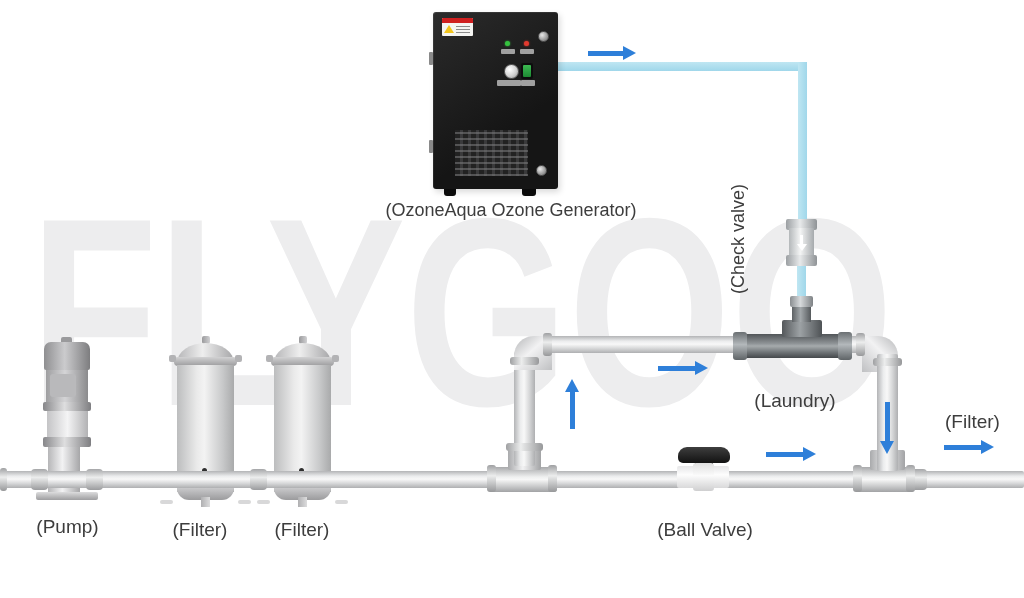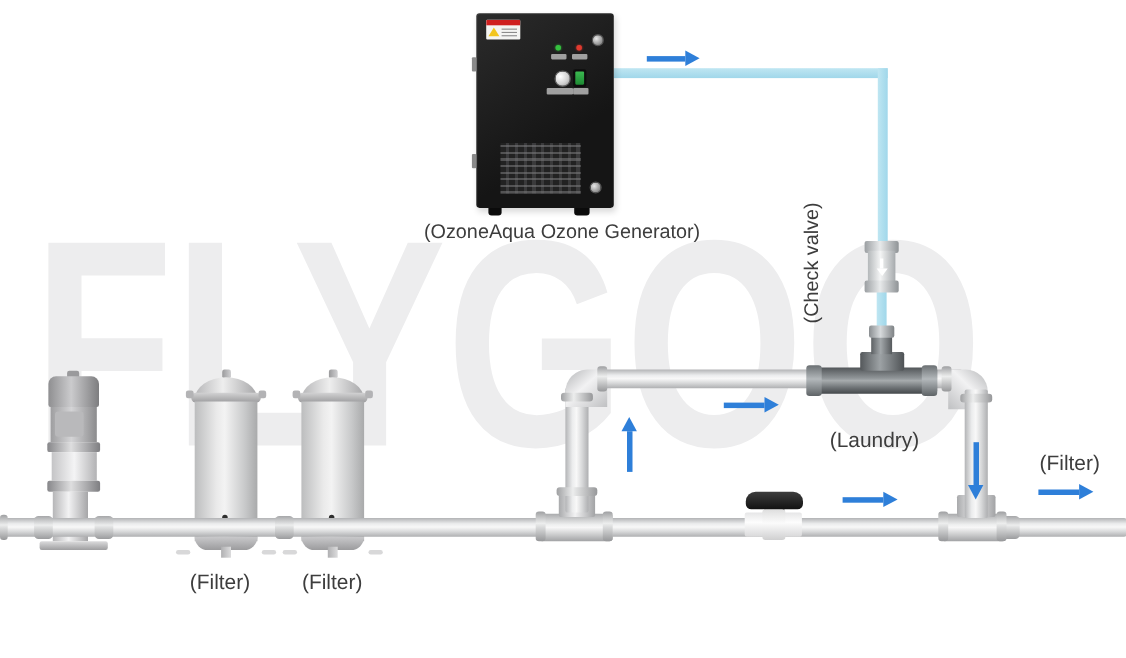--- a/index.html
+++ b/index.html
@@ -308,16 +308,18 @@
   </div>
   <div class="arrow right" style="left:944px;top:440px;width:50px;height:14px;">
     <span class="stem"></span>
       <span class="head"></span>
   </div>
 
   <div class="lbl lbl-gen">(OzoneAqua Ozone Generator)</div>
   <div class="lbl lbl-cv">(Check valve)</div>
   <div class="lbl lbl-inj">(Laundry)</div>
   <div class="lbl lbl-lau">(Filter)</div>
+  <div class="lbl lbl-pump">(Pump)</div>
   <div class="lbl lbl-f1">(Filter)</div>
   <div class="lbl lbl-f2">(Filter)</div>
+  <div class="lbl lbl-bv">(Ball Valve)</div>
 
 </div>
 
 </body></html>

